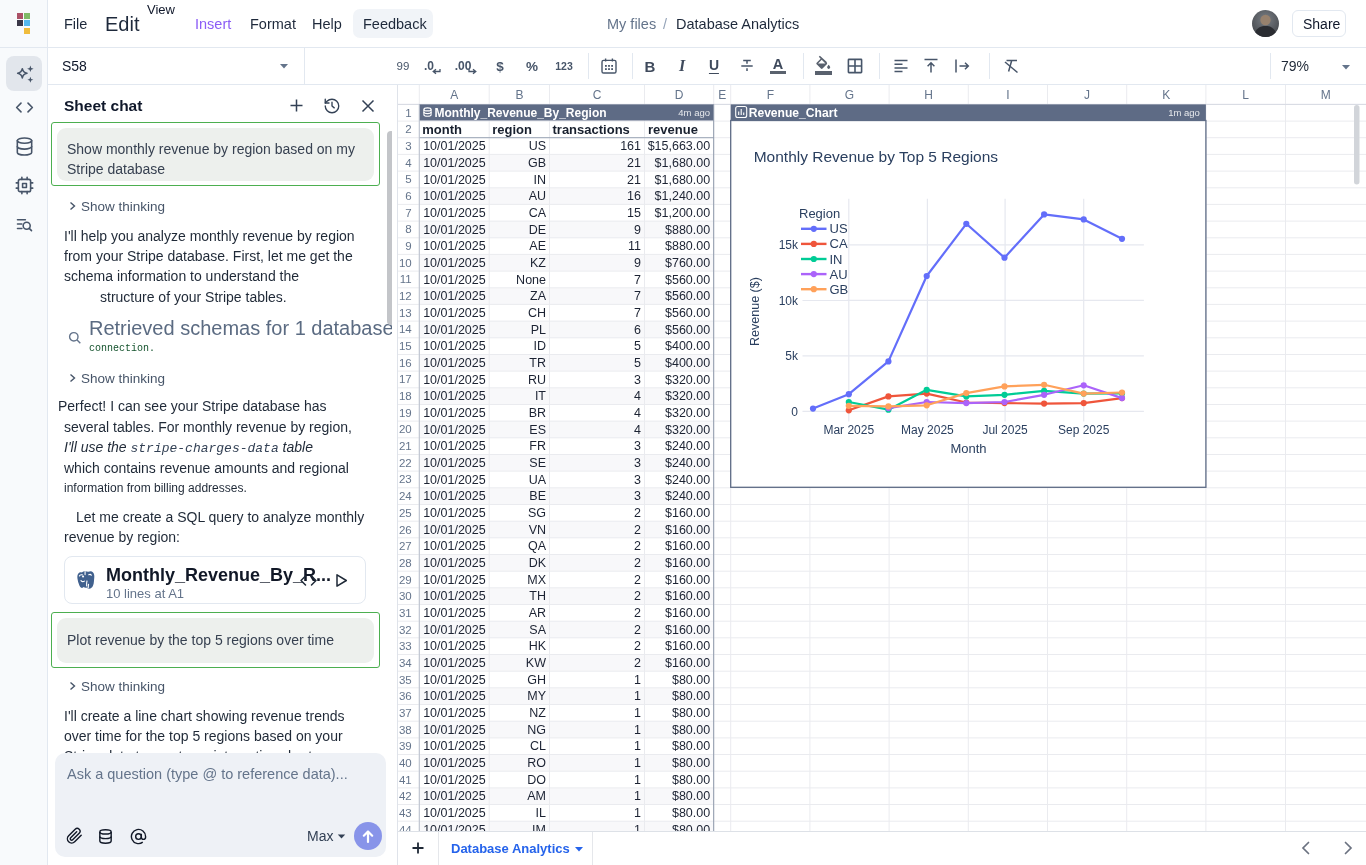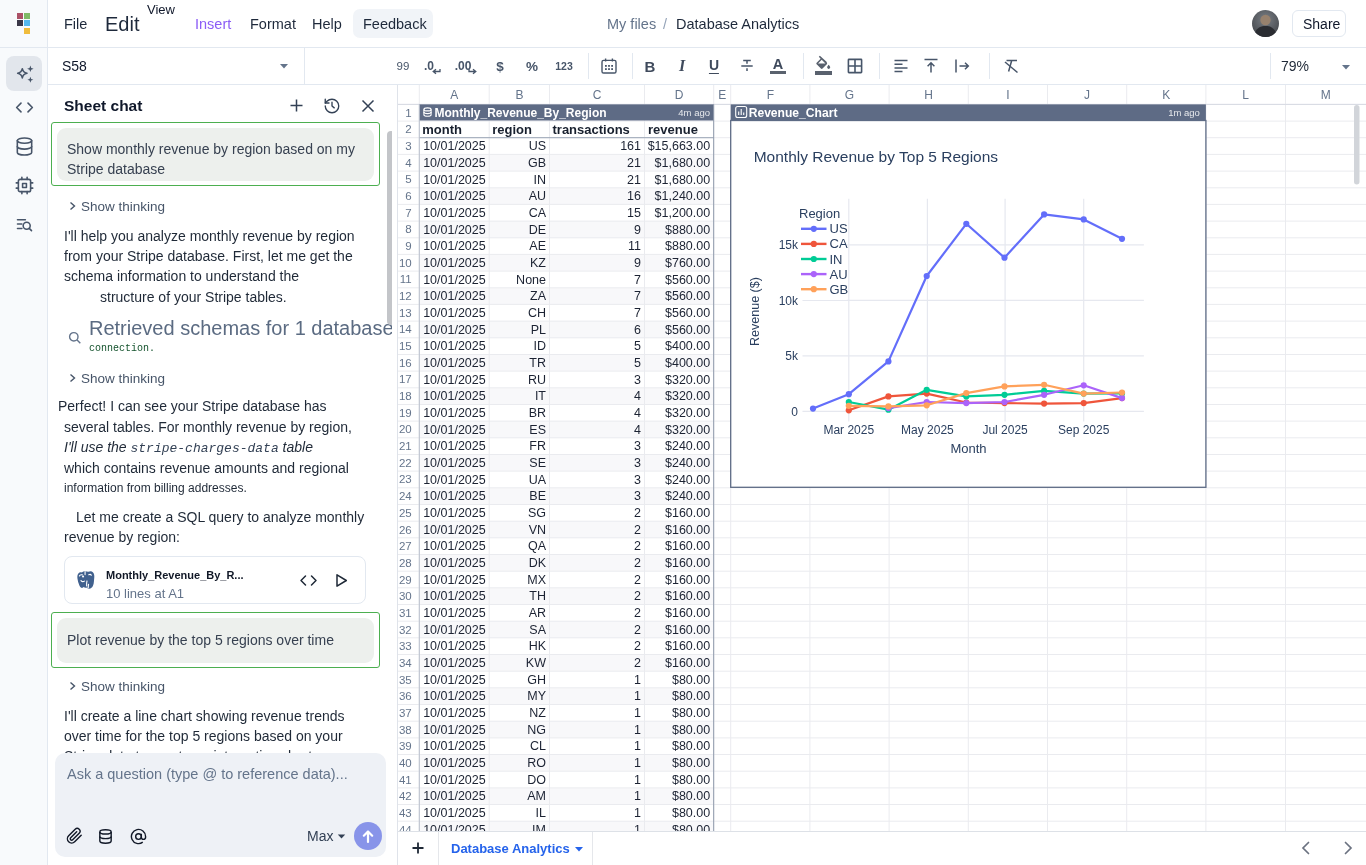--- a/index.html
+++ b/index.html
@@ -178,21 +178,21 @@
 <div class="abs" style="left:16px;top:382.5px;transform:translateY(-50%);font-size:14px;color:#1f2937;font-weight:normal;white-space:nowrap;">which contains revenue amounts and regional</div>
 <div class="abs" style="left:16px;top:402.9px;transform:translateY(-50%);font-size:12px;color:#1f2937;font-weight:normal;white-space:nowrap;">information from billing addresses.</div>
 <div class="abs" style="left:16px;top:431.5px;transform:translateY(-50%);font-size:14px;color:#1f2937;font-weight:normal;white-space:nowrap;margin-left:12px;">Let me create a SQL query to analyze monthly</div>
 <div class="abs" style="left:16px;top:451.9px;transform:translateY(-50%);font-size:14px;color:#1f2937;font-weight:normal;white-space:nowrap;">revenue by region:</div>
 <div class="abs" style="left:16px;top:471px;width:302px;height:48px;border:1px solid #e2e8f0;border-radius:8px;box-sizing:border-box"></div>
 <svg class="abs" style="left:27px;top:484px" width="22" height="22" viewBox="0 0 24 24">
 <path d="M17.1 2.4c-1 0-2 .2-2.8.5-.9-.3-1.9-.5-2.9-.5-1.6 0-3 .5-4 1.4C6 3.4 4.8 3.6 3.9 4.5 2.7 5.7 2.3 7.8 2.7 10.7c.3 2.2 1 4.8 2 6.9.9 1.9 1.9 3 3 3 .7 0 1.3-.3 1.8-.9.5.5 1.2.8 2 .8.7 0 1.4-.2 1.9-.7 0 .9.6 1.8 2 1.8 2 0 3.4-1.4 4.2-3.2.6-1.4 1-3.3 1.1-5.3.2-2.6.6-4.9.2-6.9-.5-2.5-2-3.8-3.8-3.8z" fill="#41618e"></path>
 <circle cx="8.8" cy="8.2" r="1.15" fill="#fff"></circle>
 <path d="M8 6.4c-1.6-.3-2.9.3-3.2 1.2M15 6.2c1.2-.5 2.4-.2 2.8.6M12.7 18.4c-.1-2.2 0-4 .4-5.4M6.6 12.6c.9 1.2 2.5 1.5 3.7.6M11 2.9v3.2M14.4 20.6c.1-1.6.2-2.9.4-4" stroke="#fff" stroke-width="1.2" fill="none" stroke-linecap="round"></path>
     </svg>
-<div class="abs" style="left:58px;top:489.5px;transform:translateY(-50%);font-size:11px;color:#111827;font-weight:bold;white-space:nowrap;">Monthly_Revenue_By_R...</div>
+<div class="abs" style="left:58px;top:489.5px;transform:translateY(-50%);font-size:18px;color:#111827;font-weight:bold;white-space:nowrap;">Monthly_Revenue_By_R...</div>
 <div class="abs" style="left:58px;top:507.5px;transform:translateY(-50%);font-size:13px;color:#64748b;font-weight:normal;white-space:nowrap;">10 lines at A1</div>
 <svg class="abs" style="left:251px;top:488px" width="19" height="15" viewBox="0 0 19 15" fill="none" stroke="#1f2937" stroke-width="1.5" stroke-linecap="round" stroke-linejoin="round">
       <path d="m12.5 3 4.5 4.5-4.5 4.5"></path>
       <path d="m6.5 3-4.5 4.5 4.5 4.5"></path>
     </svg>
 <svg class="abs" style="left:287px;top:488px" width="13" height="15" viewBox="0 0 13 15" fill="none" stroke="#1f2937" stroke-width="1.5" stroke-linejoin="round">
       <path d="M2 1.8 L11.3 7.5 L2 13.2 Z"></path>
     </svg>
 <div class="abs" style="left:3px;top:527px;width:329px;height:56px;border:1px solid #4caf50;border-radius:3px;box-sizing:border-box"></div>
 <div class="abs" style="left:9px;top:532.5px;width:317px;height:45px;background:#edf0ed;border-radius:9px"></div>

